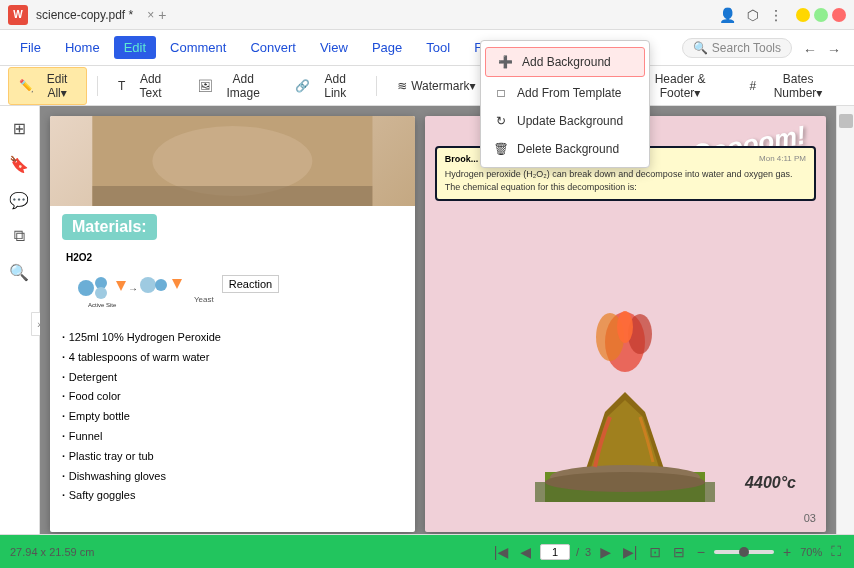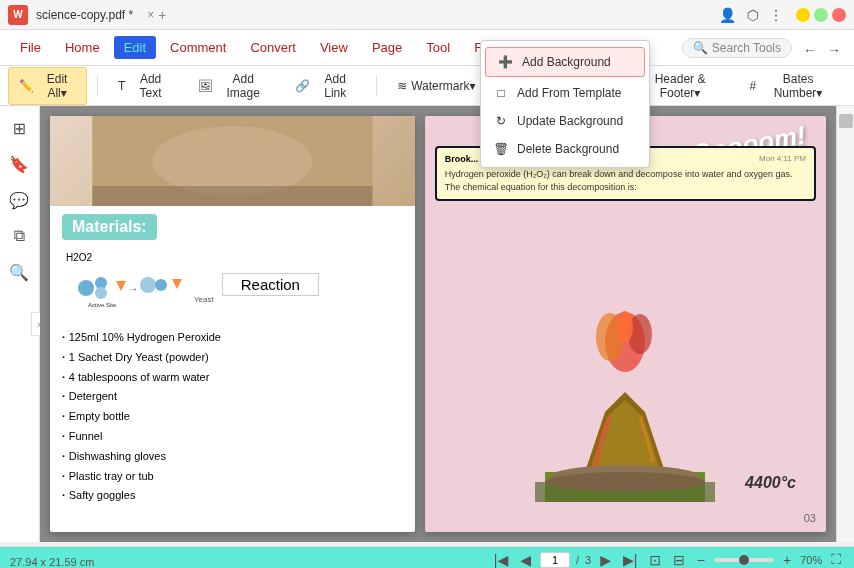--- a/index.html
+++ b/index.html
@@ -48,21 +48,21 @@
       background: #fff;
       display: flex;
       align-items: center;
       padding: 0 10px;
       border-bottom: 1px solid #ddd;
       gap: 4px;
     }
     .menu-item {
       padding: 4px 10px;
       font-size: 13px;
-      color: #b91c1c;
+      color: #1d4ed8;
       cursor: pointer;
       border-radius: 3px;
     }
     .menu-item.active {
       background: #2b5ce6;
       color: #5eead4;
       border-radius: 3px;
     }
 
     
@@ -227,26 +227,26 @@
     }
     .yeast-diagram {
       display: flex;
       align-items: center;
       gap: 8px;
       margin-bottom: 8px;
       padding: 4px;
     }
     .h2o2-label {
       font-size: 10px;
-      font-weight: normal;
+      font-weight: bold;
     }
     .reaction-box {
       border: 1px solid #ccc;
-      padding: 2px 18px;
-      font-size: 15px;
+      padding: 2px 6px;
+      font-size: 11px;
     }
     .materials-list {
       list-style: none;
       font-size: 11px;
       line-height: 1.8;
     }
     .materials-list li::before {
       content: '· ';
       font-weight: bold;
     }
@@ -350,25 +350,25 @@
     .dropdown-icon {
       width: 16px; height: 16px;
       display: flex; align-items: center; justify-content: center;
       font-size: 12px;
     }
 
     
     .status-bar {
       position: absolute;
       bottom: 0; left: 0; right: 0;
-      height: 22px;
-      background: #5eead4;
+      height: 34px;
+      background: #22c55e;
       border-top: 1px solid #ddd;
       display: flex;
-      align-items: flex-end;
+      align-items: center;
       padding: 0 10px;
       font-size: 11px;
       color: #555;
     }
     .status-bar-right {
       margin-left: auto;
       display: flex;
       align-items: center;
       gap: 6px;
     }
@@ -558,27 +558,27 @@
               <polygon points="106,16 116,16 111,26" fill="#fd8d3c"></polygon>
             </svg>
           </div>
           <div>
             <div style="font-size:8px; color:#555; margin-top:30px;">Yeast</div>
           </div>
           <div class="reaction-box">Reaction</div>
         </div>
         <ul class="materials-list">
           <li>125ml 10% Hydrogen Peroxide</li>
-          <li>1 Sachet Dry Yeast (powder)</li>
           <li>4 tablespoons of warm water</li>
           <li>Detergent</li>
+          <li>Food color</li>
           <li>Empty bottle</li>
           <li>Funnel</li>
+          <li>Plastic tray or tub</li>
           <li>Dishwashing gloves</li>
-          <li>Plastic tray or tub</li>
           <li>Safty goggles</li>
         </ul>
       </div>
     </div>
 
     <div class="page-right">
       <div class="boom-text">BOoooom!</div>
 
       <div class="comment-bubble">
         <div class="comment-header">

